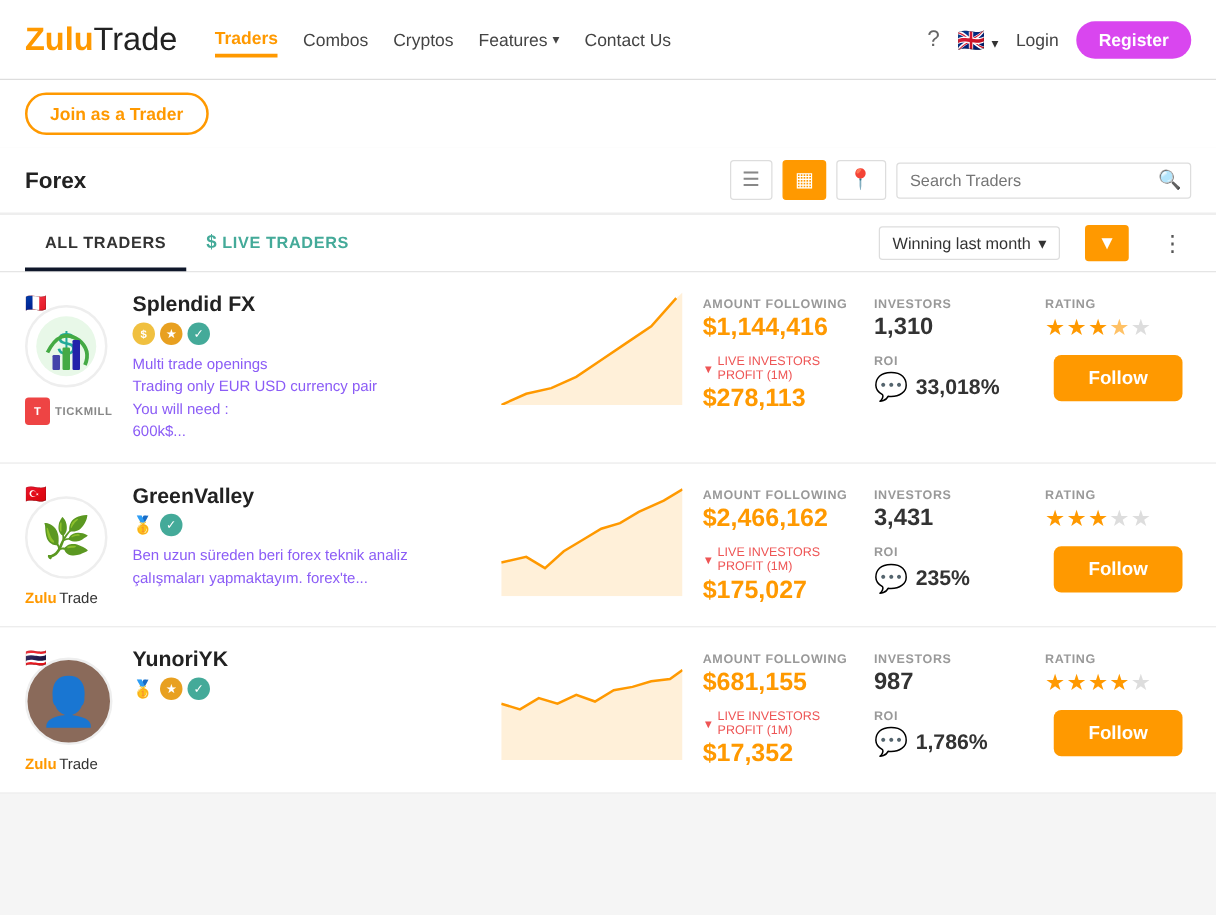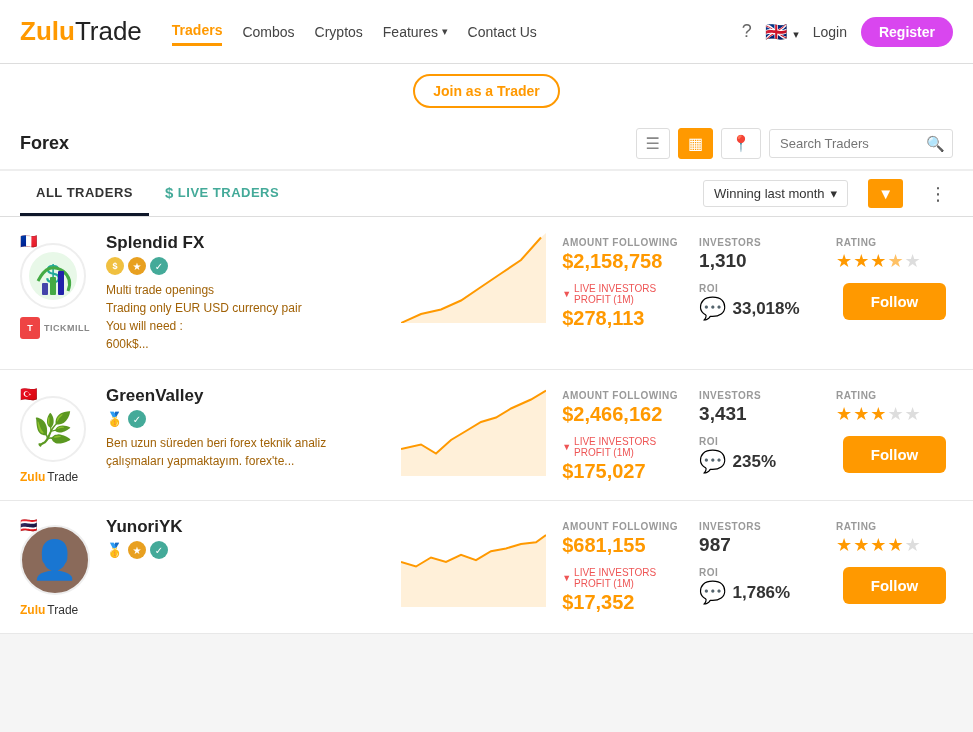--- a/index.html
+++ b/index.html
@@ -34,21 +34,21 @@
       border-radius: 20px;
       padding: 7px 18px;
       font-size: 14px;
       font-weight: 600;
       cursor: pointer;
     }
 
     
     .join-banner {
       display: flex;
-      justify-content: center;
+      justify-content: flex-start;
       padding: 10px 20px;
       background: #fff;
     }
     .join-trader-btn {
       border: 2px solid #f90;
       color: #f90;
       background: #fff;
       border-radius: 20px;
       padding: 7px 18px;
       font-size: 14px;
@@ -84,21 +84,21 @@
       cursor: pointer;
       border-radius: 3px;
       font-size: 16px;
       color: #888;
     }
     .search-box {
       border: 1px solid #ddd;
       border-radius: 3px;
       padding: 6px 30px 6px 10px;
       font-size: 13px;
-      width: 184px;
+      width: 236px;
       outline: none;
       position: relative;
     }
     .search-wrapper { position: relative; }
     .search-icon-inside {
       position: absolute;
       right: 8px;
       top: 50%;
       transform: translateY(-50%);
       color: #999;
@@ -173,21 +173,21 @@
       align-items: flex-start;
       gap: 16px;
     }
     .trader-info { flex: 1; min-width: 0; }
     .trader-name { font-size: 17px; font-weight: 700; color: #222; margin-bottom: 4px; }
     .trader-badges { display: flex; gap: 4px; margin-bottom: 6px; align-items: center; }
     .badge { width: 18px; height: 18px; border-radius: 50%; font-size: 10px; display: flex; align-items: center; justify-content: center; }
     .badge-dollar { background: #f0c040; color: #fff; font-weight: 700; font-size: 9px; }
     .badge-star { background: #e8a020; color: #fff; }
     .badge-check { background: #4a9; color: #fff; }
-    .trader-desc { font-size: 12px; color: #a16207; line-height: 1.5; }
+    .trader-desc { font-size: 12px; color: #8b5cf6; line-height: 1.5; }
 
     
     .trader-chart {
       width: 145px;
       height: 90px;
       flex-shrink: 0;
     }
 
     
     .trader-stats {
@@ -331,21 +331,21 @@
 You will need :
 600k$...</div>
     </div>
     <div class="trader-chart"><svg width="145" height="90" viewBox="0 0 145 90">
     <polygon points="0,90 20,81 40,76.5 60,67.5 80,54 100,40.5 120,27 140,4.5 145,0 145,90" fill="rgba(255,153,0,0.15)"></polygon>
     <polyline points="0,90 20,81 40,76.5 60,67.5 80,54 100,40.5 120,27 140,4.5" fill="none" stroke="#f90" stroke-width="2"></polyline>
   </svg></div>
     <div class="trader-stats">
       <div class="stat-block" style="grid-column:1;grid-row:1;">
         <div class="stat-label">AMOUNT FOLLOWING</div>
-        <div class="stat-value">$2,158,758</div>
+        <div class="stat-value">$1,144,416</div>
       </div>
       <div class="stat-block" style="grid-column:2;grid-row:1;">
         <div class="stat-label">INVESTORS</div>
         <div class="stat-value dark">1,310</div>
       </div>
       <div class="stat-block" style="grid-column:3;grid-row:1;">
         <div class="stat-label">RATING</div>
         <div class="stars">
             <span class="star">★</span>
             <span class="star">★</span>

